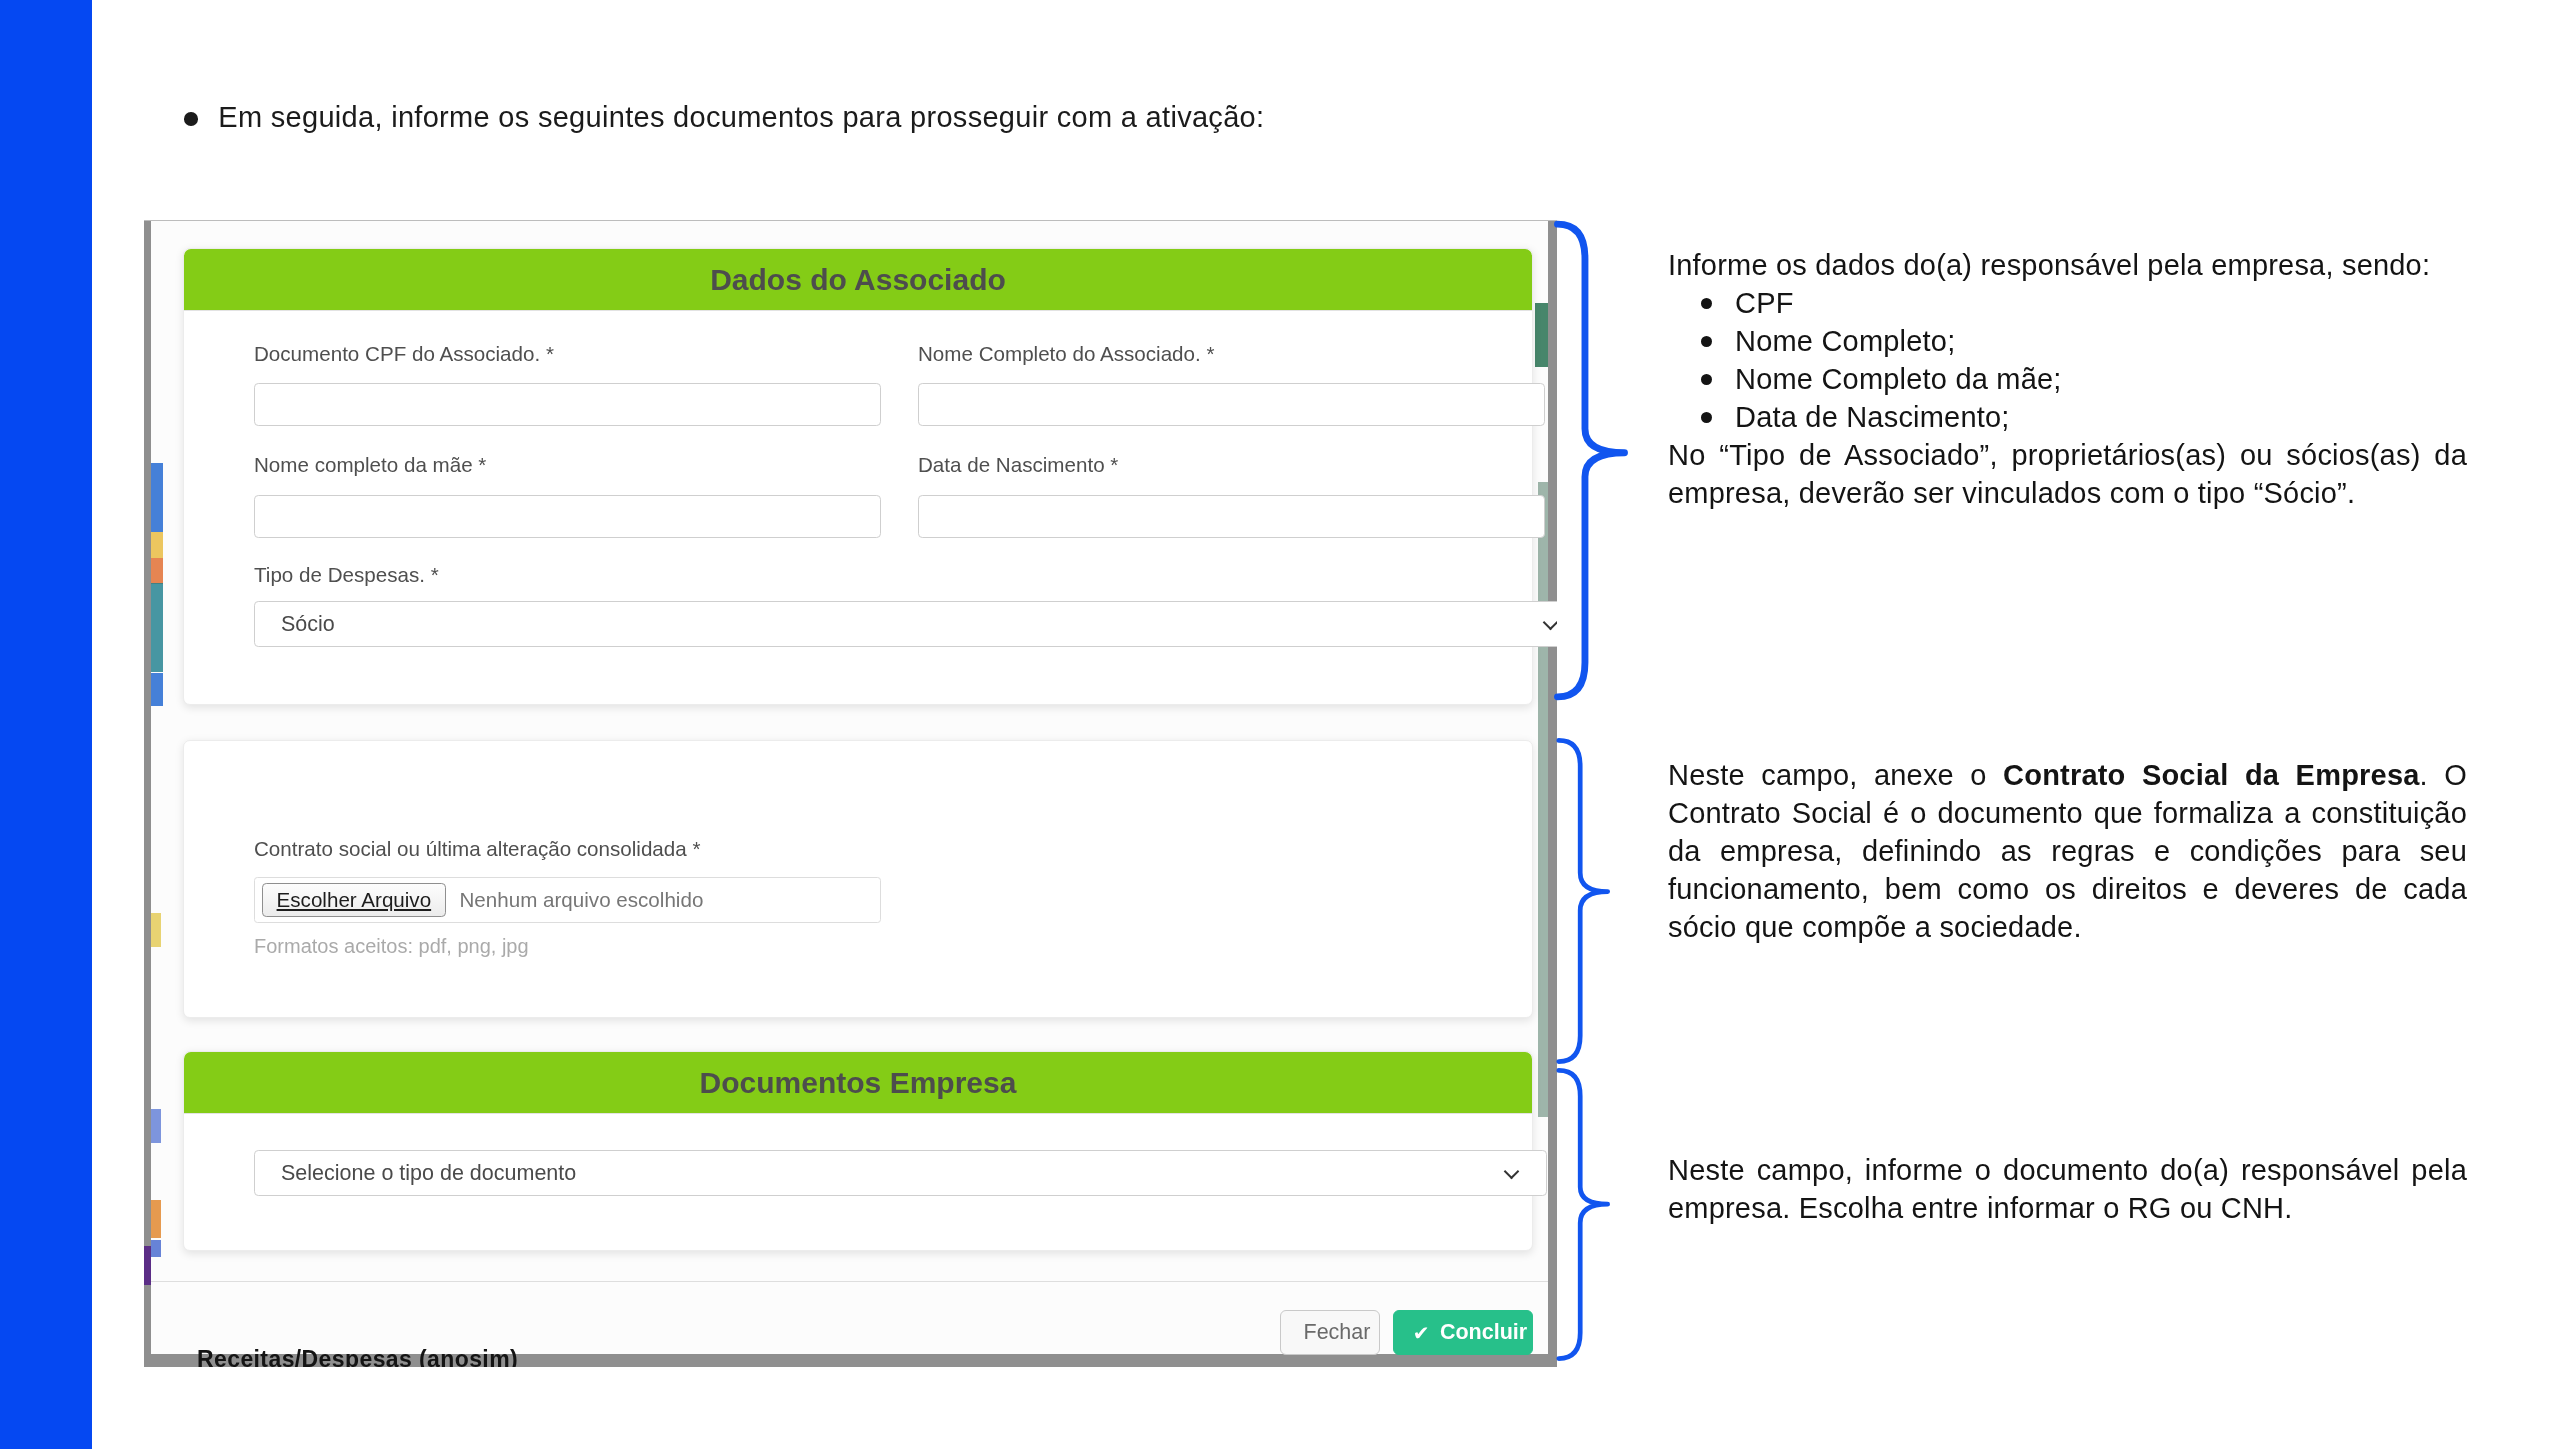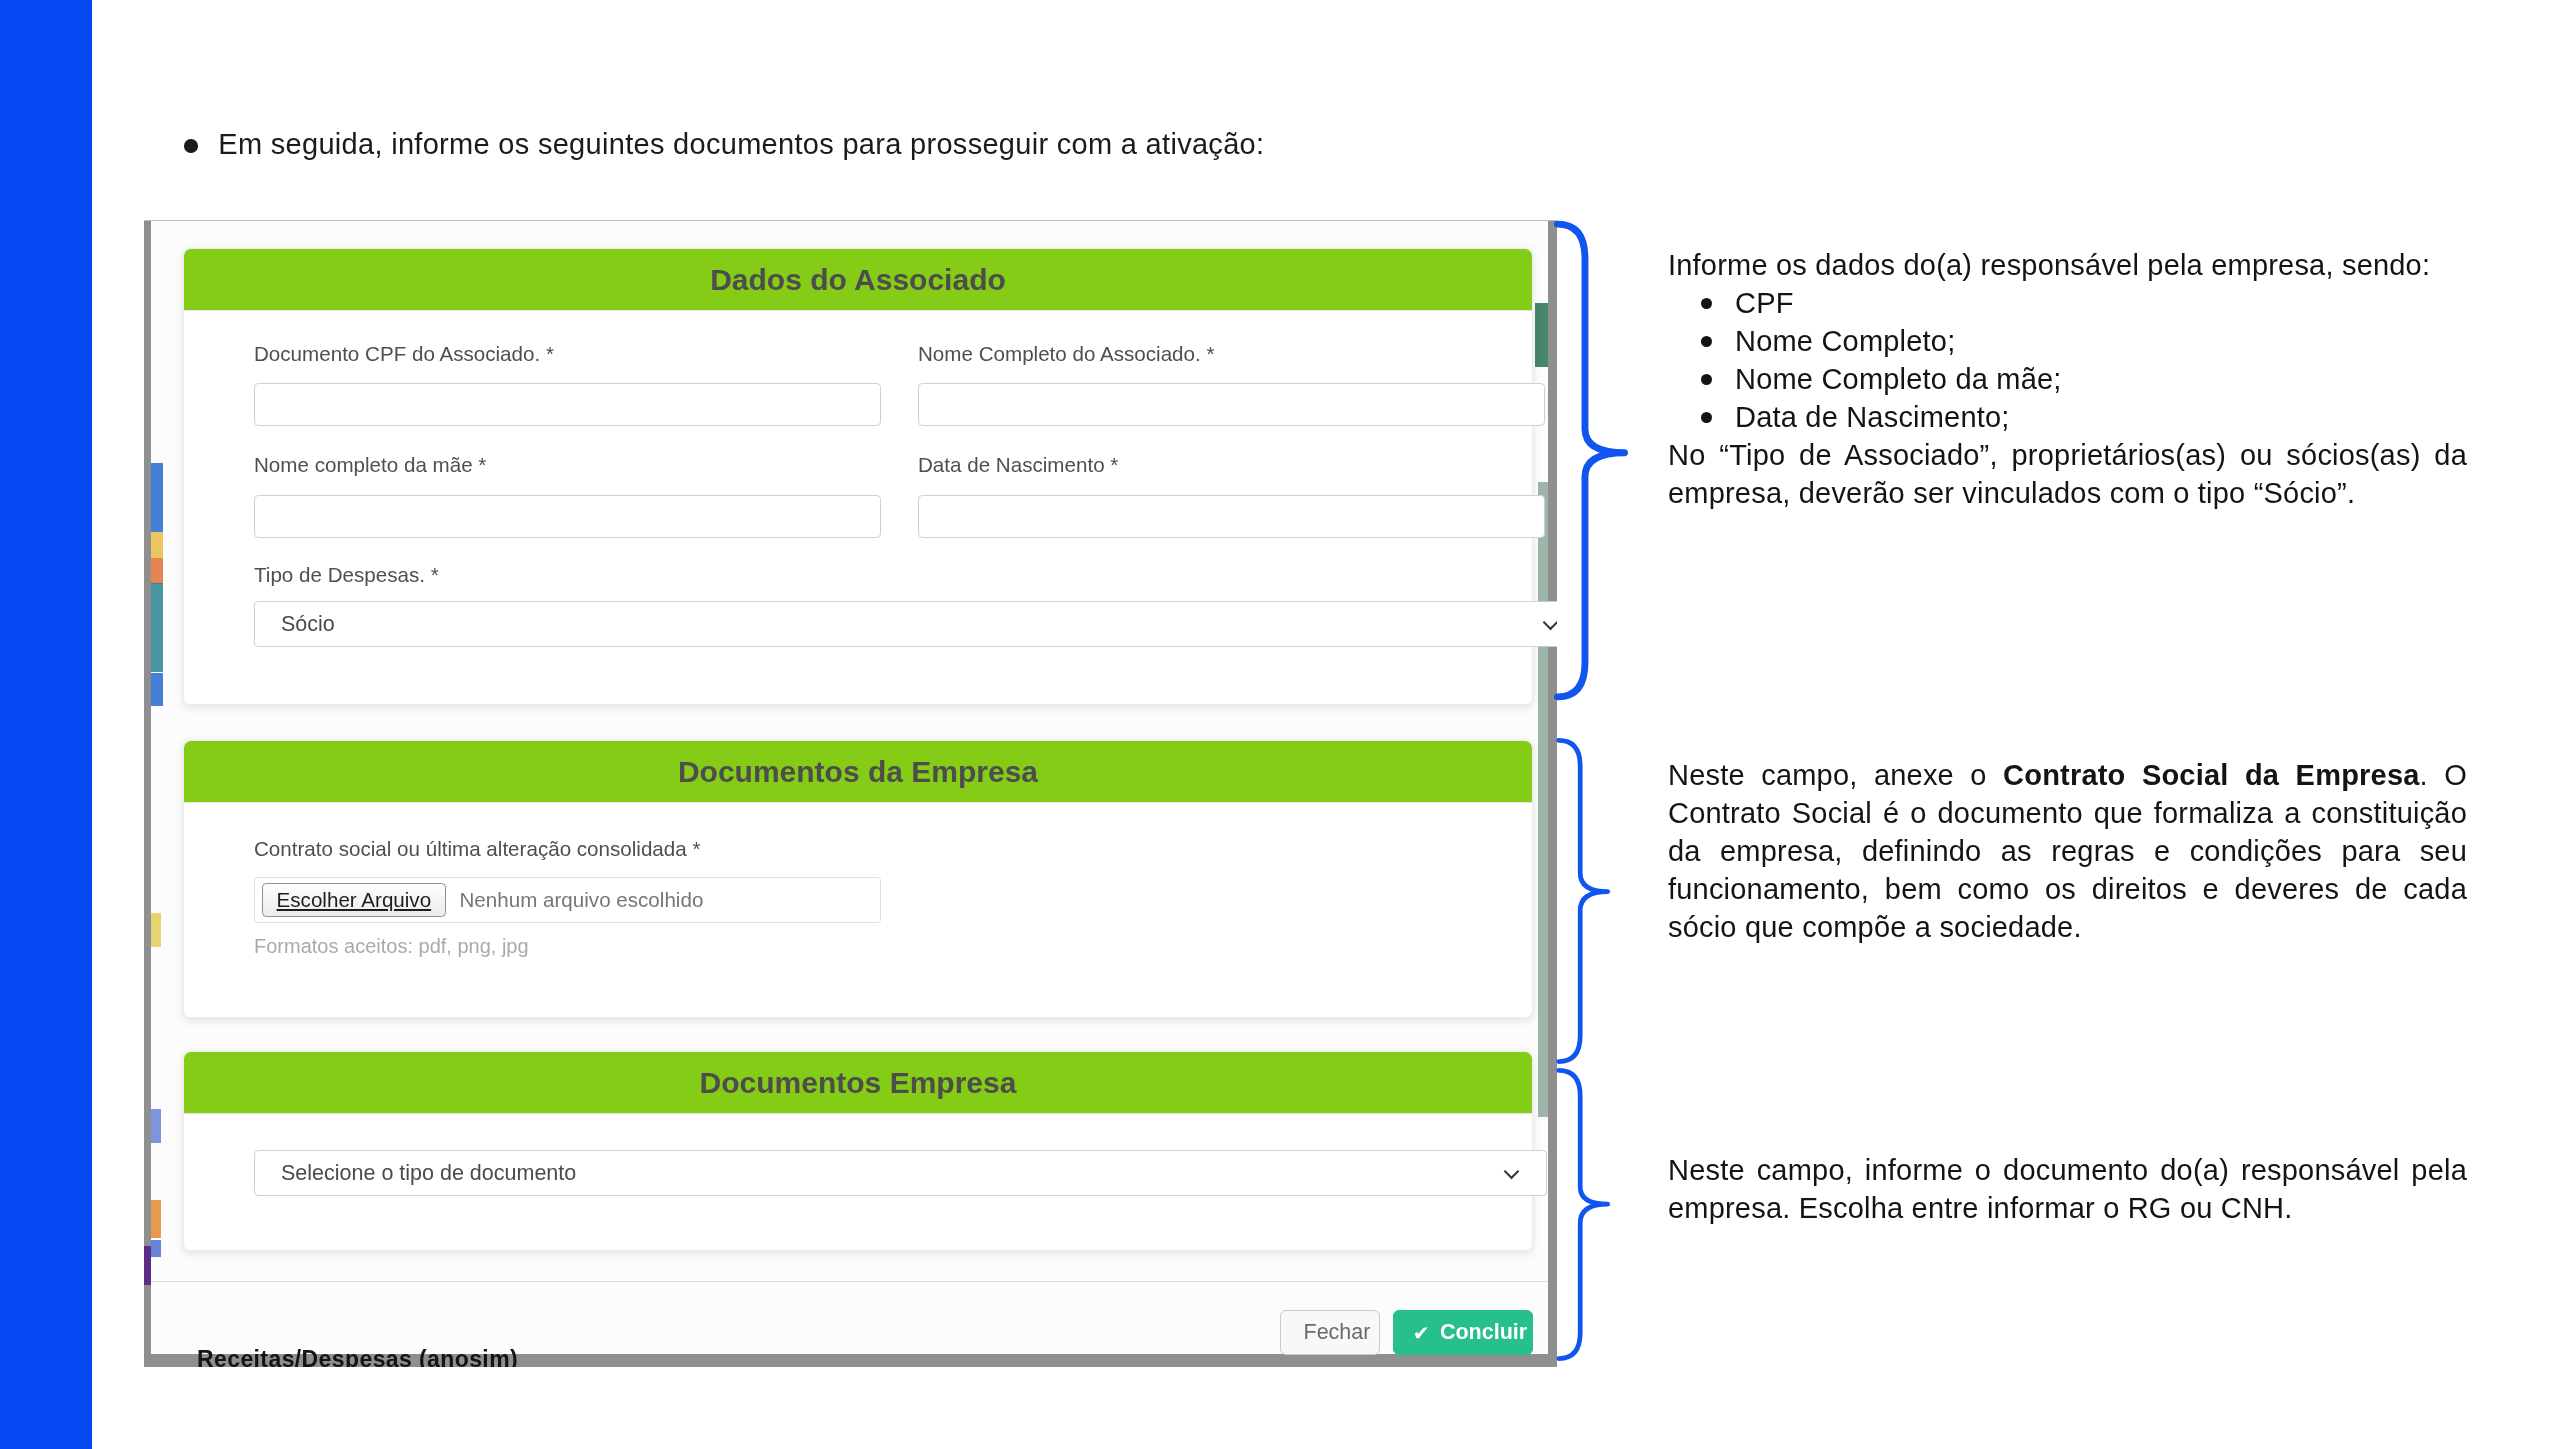--- a/index.html
+++ b/index.html
@@ -3,21 +3,21 @@
 <meta charset="utf-8">
 <style>
   * { margin:0; padding:0; box-sizing:border-box; }
   html,body { width:2576px; height:1449px; background:#ffffff; overflow:hidden;
               font-family:"Liberation Sans", sans-serif; position:relative; }
 
   
   #sidebar { position:absolute; left:0; top:0; width:92px; height:1449px; background:#0548f2; }
 
   
-  #intro { position:absolute; left:184px; top:101px; width:2061px; display:flex; align-items:flex-start;margin-top:27px; }
+  #intro { position:absolute; left:184px; top:101px; width:2061px; display:flex; align-items:flex-start; }
   #intro .dot { width:13.7px; height:13.7px; border-radius:50%; background:#1b1b1b; margin:11px 20.6px 0 0; flex:0 0 auto; }
   #intro .txt { font-size:29px; color:#1b1b1b; letter-spacing:0.3px; }
 
   
   #shot { position:absolute; left:144px; top:220px; width:1413px; height:1147px;
           background:#fcfcfc; overflow:hidden; border-top:1.7px solid #bcbcbc; }
   #shot .edge-left  { position:absolute; left:0; top:0; width:6.9px; height:1147px; background:#8f8f8f; }
   #shot .edge-right { position:absolute; right:0; top:0; width:8.6px; height:1147px; background:#8f8f8f; }
   #shot .edge-bottom{ position:absolute; left:0; top:1133px; width:1413px; height:13.7px; background:#8f8f8f; }
 
@@ -131,21 +131,20 @@
     <input class="inp col1" style="top: 246px;">
     <input class="inp col2" style="top: 246px;">
     <span class="lbl col1" style="top:314px;">Tipo de Despesas. *</span>
     <div class="sel" style="top:352px;">
       <span>Sócio</span>
       <span class="chev"></span>
     </div>
   </div>
 
   <div class="card" id="card-empresa">
-    <div class="card-hd">Documentos da Empresa</div>
     <span class="lbl col1" style="top:96px;">Contrato social ou última alteração consolidada *</span>
     <div class="filebox" style="top:136px;">
       <span class="filebtn">Escolher Arquivo</span>
       <span class="filetxt">Nenhum arquivo escolhido</span>
     </div>
     <span class="hint" style="top:194px;">Formatos aceitos: pdf, png, jpg</span>
   </div>
 
   <div class="card" id="card-pessoais">
     <div class="card-hd">Documentos Empresa</div>

